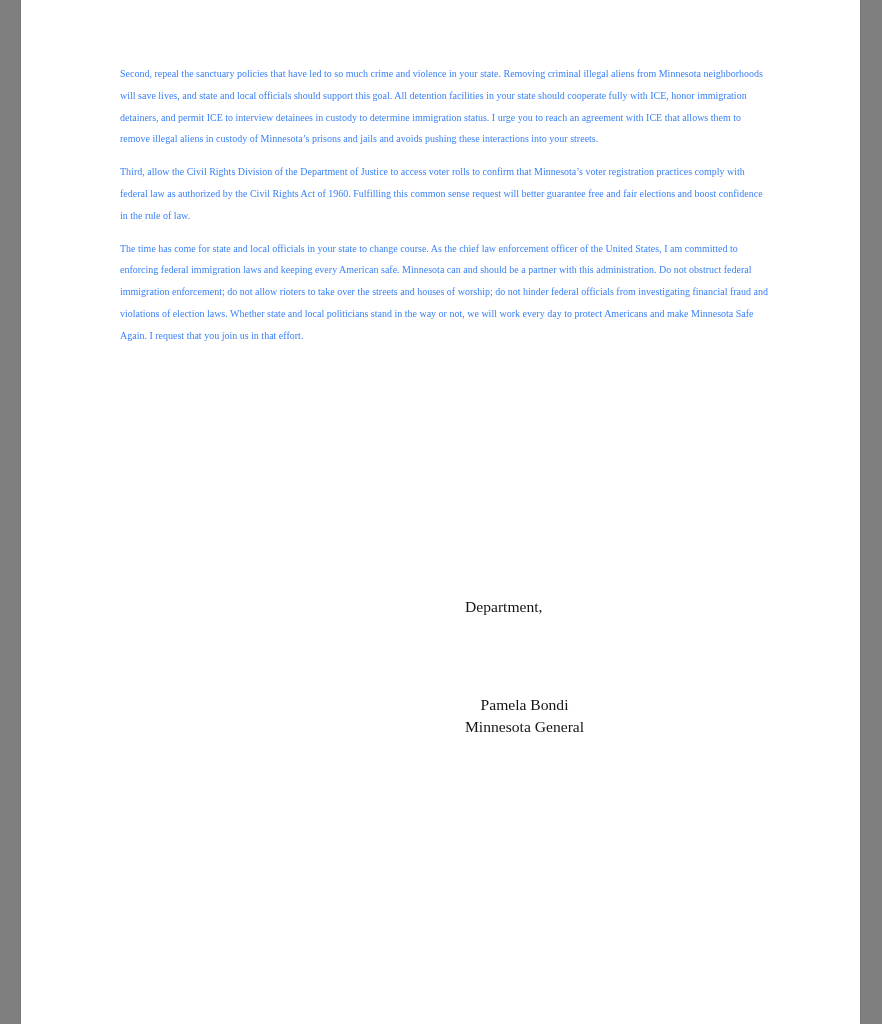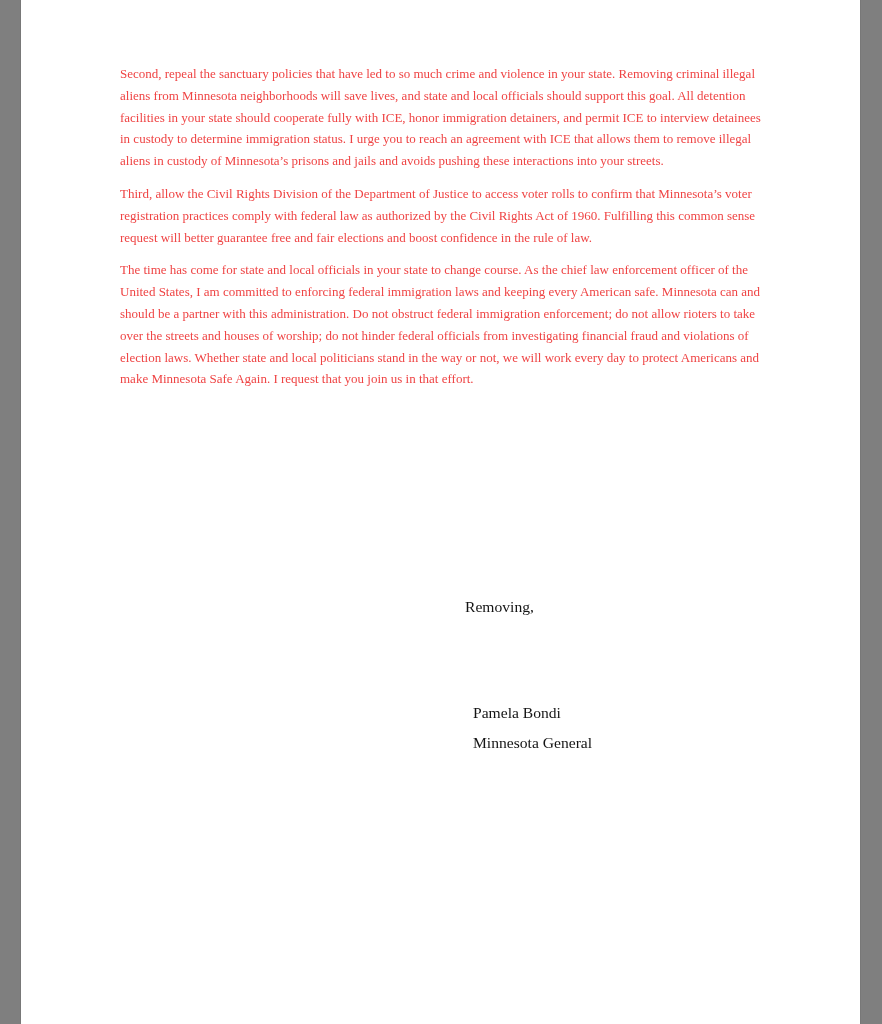--- a/index.html
+++ b/index.html
@@ -24,23 +24,23 @@
       height: 1024px;
       background: #ffffff;
       box-shadow: 0 0 1px rgba(0,0,0,0.3);
     }
     .body-text {
       position: absolute;
       left: 99px;
       top: 63px;
       width: 650px;
       font-family: "Liberation Serif", serif;
-      font-size: 13px;
+      font-size: 10px;
       line-height: 21.8px;
-      color: #ef4444;
+      color: #3b82f6;
     }
     .body-text p {
       margin: 0 0 11px 0;
       white-space: normal;
     }
     .closing {
       position: absolute;
       left: 444px;
       top: 596px;
       font-family: "Liberation Serif", serif;
@@ -50,31 +50,31 @@
     }
     .signature {
       position: absolute;
       left: 444px;
       top: 694px;
       font-family: "Liberation Serif", serif;
       font-size: 15.6px;
       line-height: 22px;
       color: #141414;
     }
-    .signature div { margin: 8px; }
+    .signature div { margin: 0; text-align: center; }
   </style>
 </head>
 <body>
 
 <div class="viewer">
   <div class="page">
     <div class="body-text">
       <p>Second, repeal the sanctuary policies that have led to so much crime and violence in your state. Removing criminal illegal aliens from Minnesota neighborhoods will save lives, and state and local officials should support this goal. All detention facilities in your state should cooperate fully with ICE, honor immigration detainers, and permit ICE to interview detainees in custody to determine immigration status. I urge you to reach an agreement with ICE that allows them to remove illegal aliens in custody of Minnesota’s prisons and jails and avoids pushing these interactions into your streets.</p>
       <p>Third, allow the Civil Rights Division of the Department of Justice to access voter rolls to confirm that Minnesota’s voter registration practices comply with federal law as authorized by the Civil Rights Act of 1960. Fulfilling this common sense request will better guarantee free and fair elections and boost confidence in the rule of law.</p>
       <p>The time has come for state and local officials in your state to change course. As the chief law enforcement officer of the United States, I am committed to enforcing federal immigration laws and keeping every American safe. Minnesota can and should be a partner with this administration. Do not obstruct federal immigration enforcement; do not allow rioters to take over the streets and houses of worship; do not hinder federal officials from investigating financial fraud and violations of election laws. Whether state and local politicians stand in the way or not, we will work every day to protect Americans and make Minnesota Safe Again. I request that you join us in that effort.</p>
     </div>
-    <div class="closing">Removing,</div>
+    <div class="closing">Department,</div>
     <div class="signature">
       <div>Pamela Bondi</div>
       <div>Minnesota General</div>
     </div>
   </div>
 </div>
 
 </body></html>

